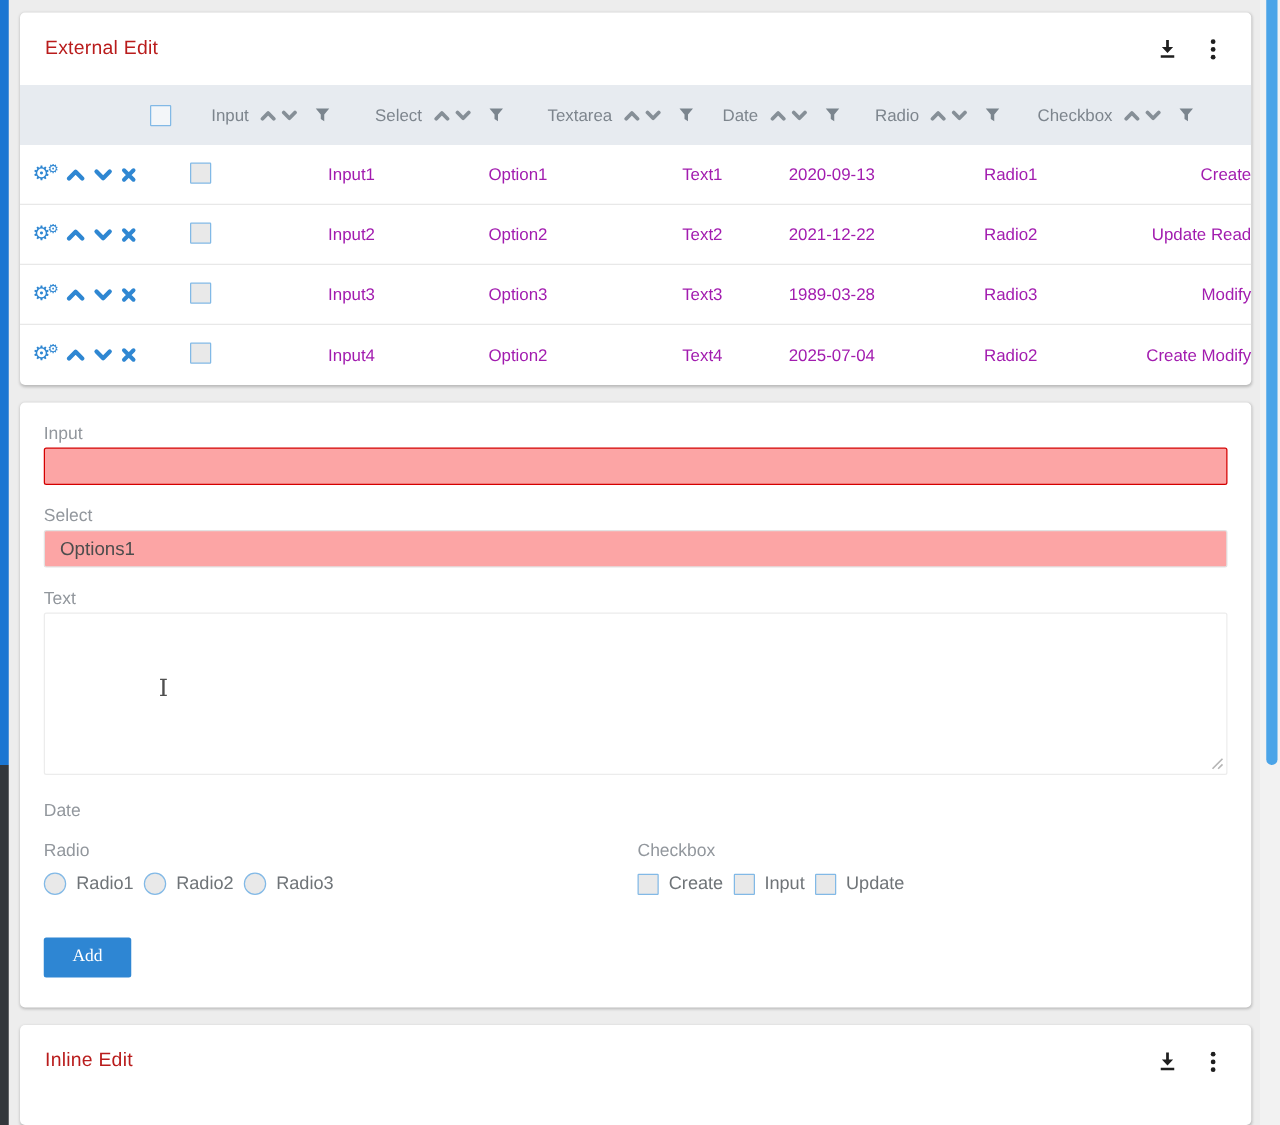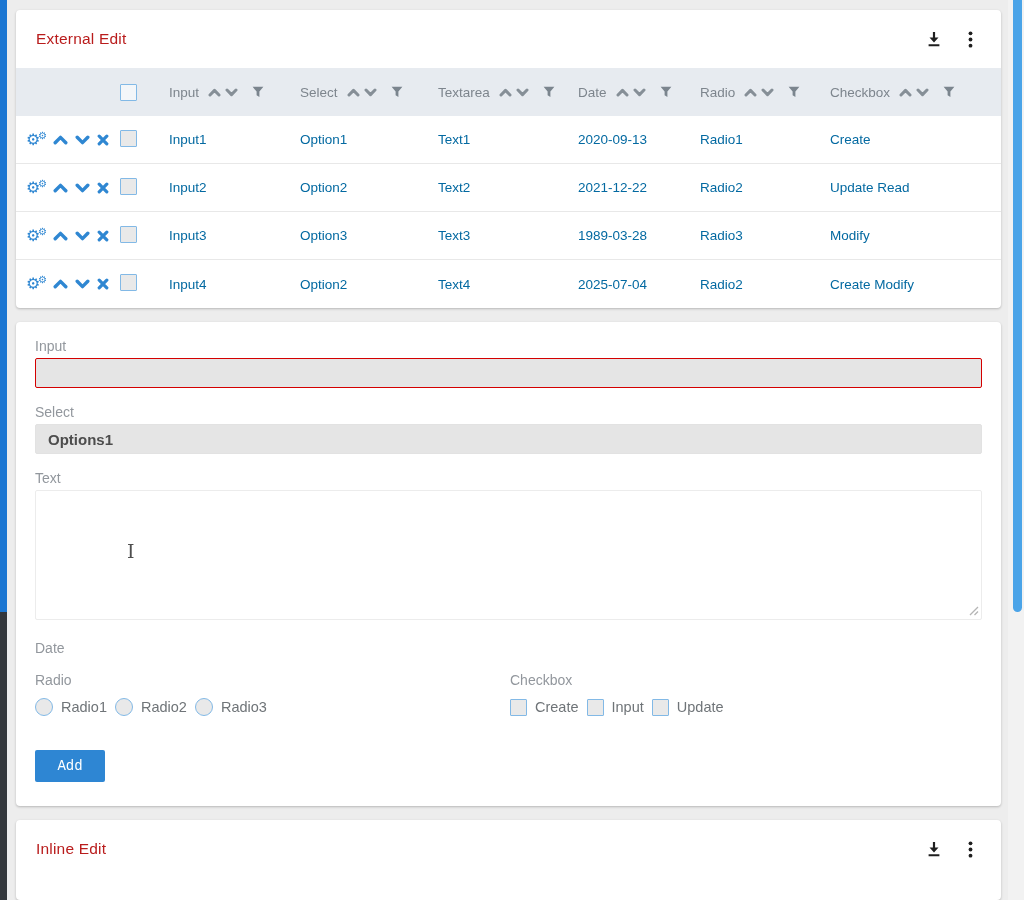--- a/index.html
+++ b/index.html
@@ -42,43 +42,43 @@
   }
   .tbl-head { background:#e7ebf0; }
   .tbl-body .tbl-row { border-bottom:1px solid #e8e8e8; }
   .tbl-body .tbl-row:last-child { border-bottom:none; }
 
   .th-cell { display:flex; align-items:center; font-size:13.5px; color:#7d858d; }
   .th-label { margin-right:9px; }
   .sort-ic { color:#868f97; display:flex; margin-right:4px; cursor:pointer; }
   .filter-ic { color:#7b858e; display:flex; margin-left:10px; cursor:pointer; }
 
-  .td-cell { font-size:13.5px; color:#0369a1; }
+  .td-cell { font-size:13.5px; color:#a21caf;text-align:right; }
 
   .actions-cell { display:flex; align-items:center; padding-left:10px; gap:7px; color:#2f87d2; }
   .act { display:flex; align-items:center; cursor:pointer; color:#2f87d2; background:none; border:none; padding:0; }
 
   .cogs { position:relative; width:20px; height:18px; font-size:16px; line-height:18px; color:#2f87d2; }
   .cogs .g1 { position:absolute; left:0; top:0; }
   .cogs .g2 { position:absolute; right:-1px; top:-4px; font-size:10px; }
 
   .cb {
     width:17px; height:17px; border:1.5px solid #82b9e6; background:#e9e9e9;
     border-radius:1px; display:inline-block; cursor:pointer; flex:none;
   }
   .cb.head { background:#f3f6f9; }
 
   
   .form-card { padding:16px 19px 24px 19px; }
   .fgroup { margin-bottom:16px; }
   .flabel { display:block; font-size:14px; color:#92979d; height:16px; line-height:16px; margin-bottom:4px; }
   .finput {
     width:100%; height:30px; border:1px solid #e2e2e2; border-radius:2px;
-    background:#e5e5e5; font-family:"Liberation Sans", sans-serif; font-size:15px; color:#4d4d4d;
-    padding:0 12px; outline:none; display:block;font-weight:bold;
+    background:#fca5a5; font-family:"Liberation Sans", sans-serif; font-size:15px; color:#4d4d4d;
+    padding:0 12px; outline:none; display:block;
   }
   .finput.error { border-color:#d40000; }
   .fselect { display:flex; align-items:center; cursor:pointer; }
   .ftextarea {
     width:100%; height:130px; border:1px solid #ececec; border-radius:2px; resize:none;
     font-family:"Liberation Sans", sans-serif; font-size:14px; color:#4d4d4d; padding:8px 12px; outline:none;
     display:block;
   }
   .ta-wrap { position:relative; }
   .ta-grip { position:absolute; right:3px; bottom:4px; color:#b5b5b5; pointer-events:none; }
@@ -93,21 +93,21 @@
   .two-col { display:grid; grid-template-columns:475px 1fr; margin-bottom:0; }
   .opt-row { display:flex; align-items:center; margin-top:9px; height:20px; }
   .radio {
     width:18px; height:18px; border:1.5px solid #82b9e6; background:#e9e9e9;
     border-radius:50%; display:inline-block; cursor:pointer; flex:none;
   }
   .opt-label { font-size:14.5px; color:#6f7478; margin:0 8px 0 8px; }
 
   .add-btn {
     margin-top:33px; width:70px; height:32px; background:#2e86d3; color:#fff;
-    border:none; border-radius:2px; font-family:Liberation Mono, monospace;
+    border:none; border-radius:2px; font-family:Liberation Serif, serif;
     font-size:14px; cursor:pointer; display:block;
   }
 
   svg { display:block; }
 </style>
 </head>
 <body>
 
 <div class="left-bar">
   <div class="blue"></div>

